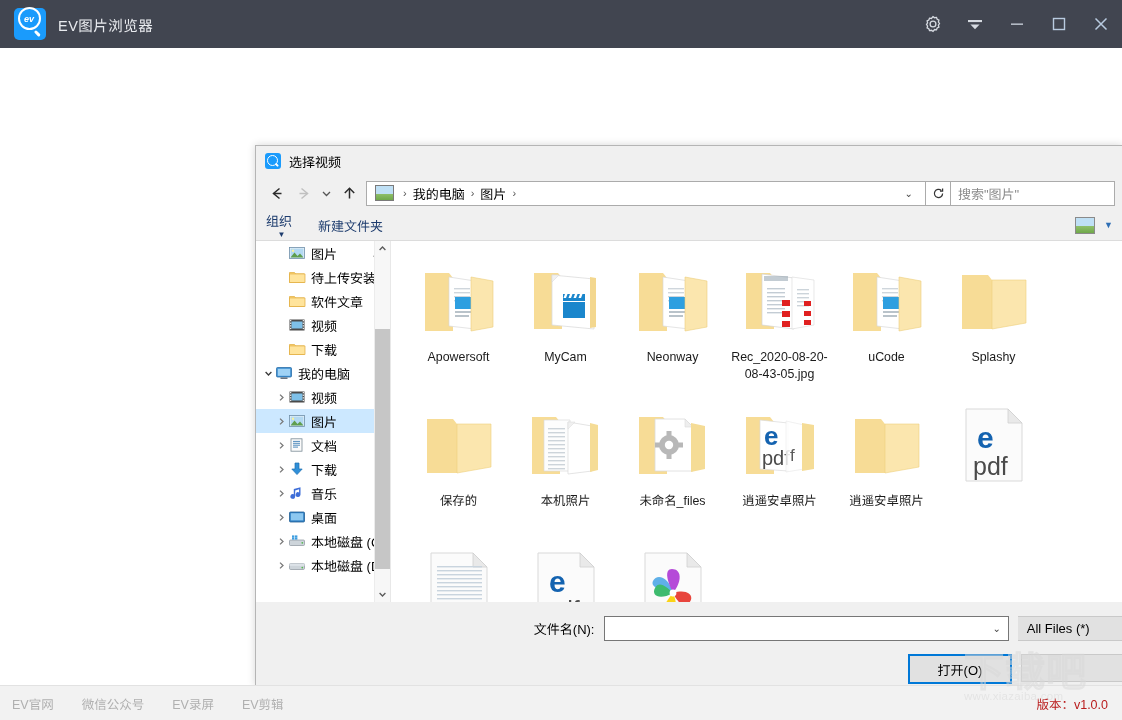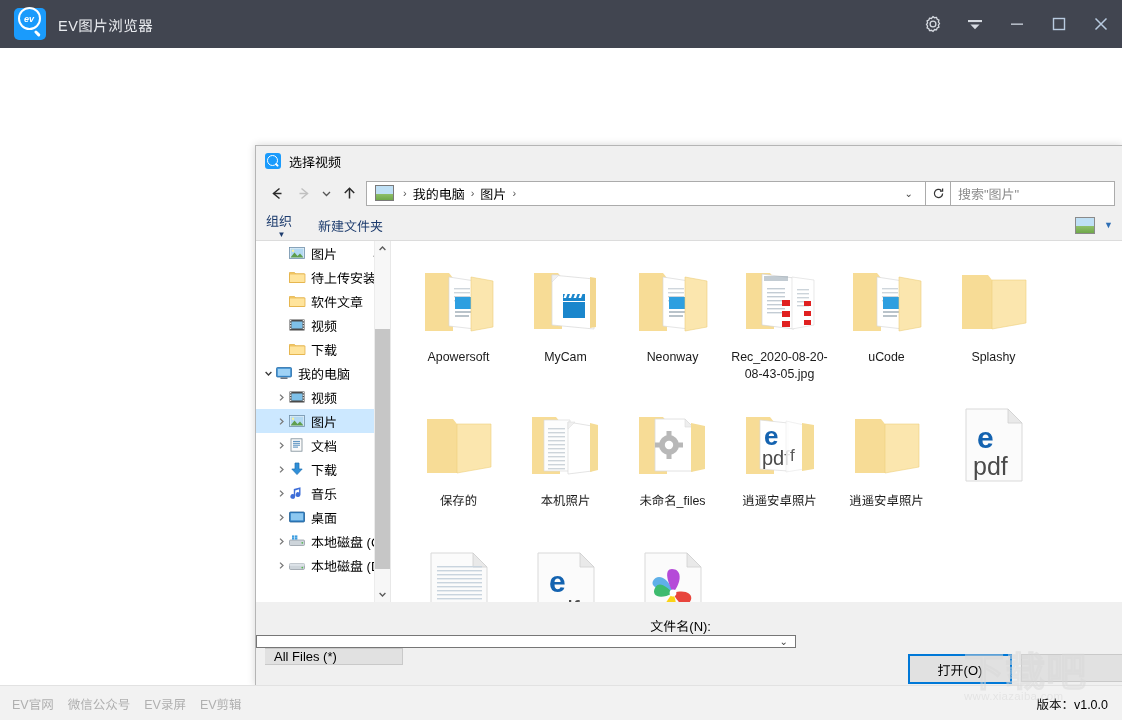--- a/index.html
+++ b/index.html
@@ -38,25 +38,25 @@
     color:#d6dae1;
   }
   .tb-btn svg{display:block;}
   #app-body{position:absolute;left:0;top:48px;width:1122px;height:637px;background:#ffffff;}
   #app-statusbar{
     position:absolute;left:0;top:685px;width:1122px;height:35px;
     background:#f2f2f2;border-top:1px solid #e2e2e2;
     display:flex;align-items:center;
   }
   .status-link{
-    color:#b0b0b0;font-size:12.5px;margin-left:14px;
+    color:#b0b0b0;font-size:12.5px;margin-left:28px;
   }
   .status-link:first-child{margin-left:12px;}
   #version-text{
-    margin-left:auto;margin-right:14px;color:#000000;font-size:12.5px;
+    margin-left:auto;margin-right:14px;color:#b91c1c;font-size:12.5px;
   }
   
   #watermark{
     position:absolute;right:8px;bottom:0px;width:150px;height:70px;
     pointer-events:none;opacity:.55;
   }
   #watermark .wm-big{
     font-size:40px;color:transparent;-webkit-text-stroke:1.2px #d9d9d9;
     font-weight:bold;letter-spacing:1px;line-height:44px;
   }
@@ -171,21 +171,21 @@
     padding-top:4px;
   }
   .thumb{width:88px;height:84px;position:relative;}
   .file-label{
     margin-top:6px;width:101px;text-align:center;font-size:12.4px;color:#1b1b1b;
     line-height:17px;word-break:break-all;
   }
   
   #dialog-bottom{height:115px;background:#f0f0f0;position:relative;}
   #filename-row{
-    position:absolute;left:0;top:14px;width:100%;height:25px;display:flex;flex-direction:column;
+    position:absolute;left:0;top:14px;width:100%;height:25px;display:flex;align-items:center;
   }
   #filename-label{
     width:455px;text-align:right;padding-right:10px;font-size:13px;color:#000;
   }
   #filename-input{
     width:530px;height:23px;background:#ffffff;border:1px solid #767676;
     display:flex;align-items:center;padding:0 4px;font-size:13px;
   }
   #filename-caret{margin-left:auto;color:#444;font-size:10px;padding-right:3px;}
   #filter-select{

